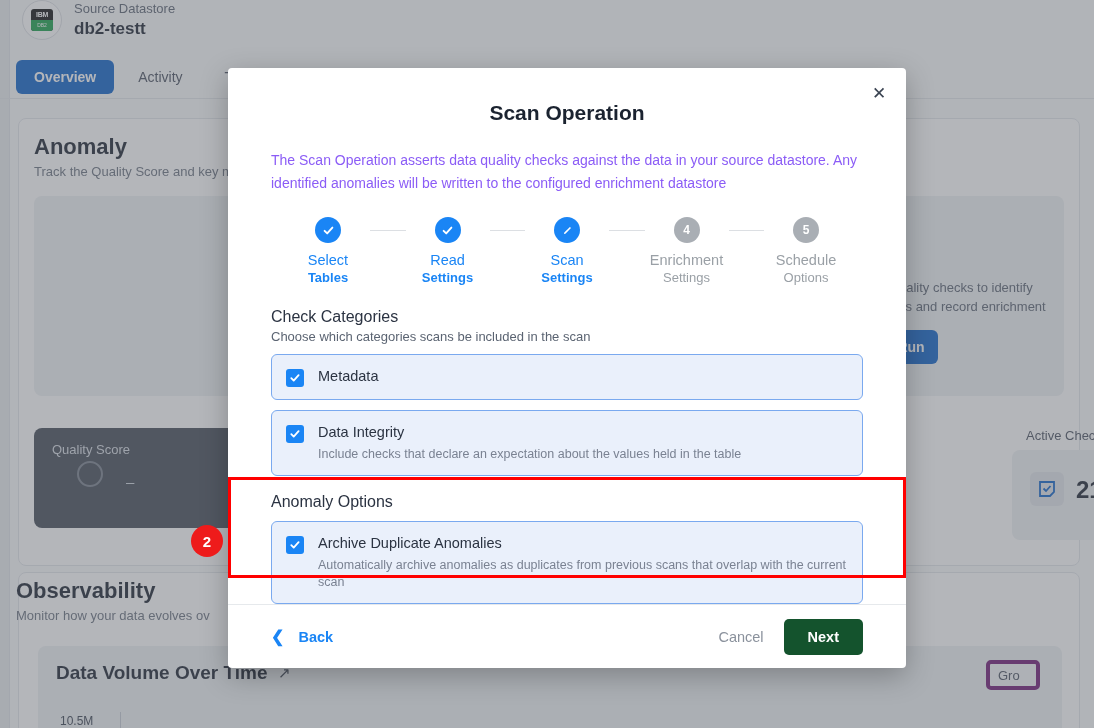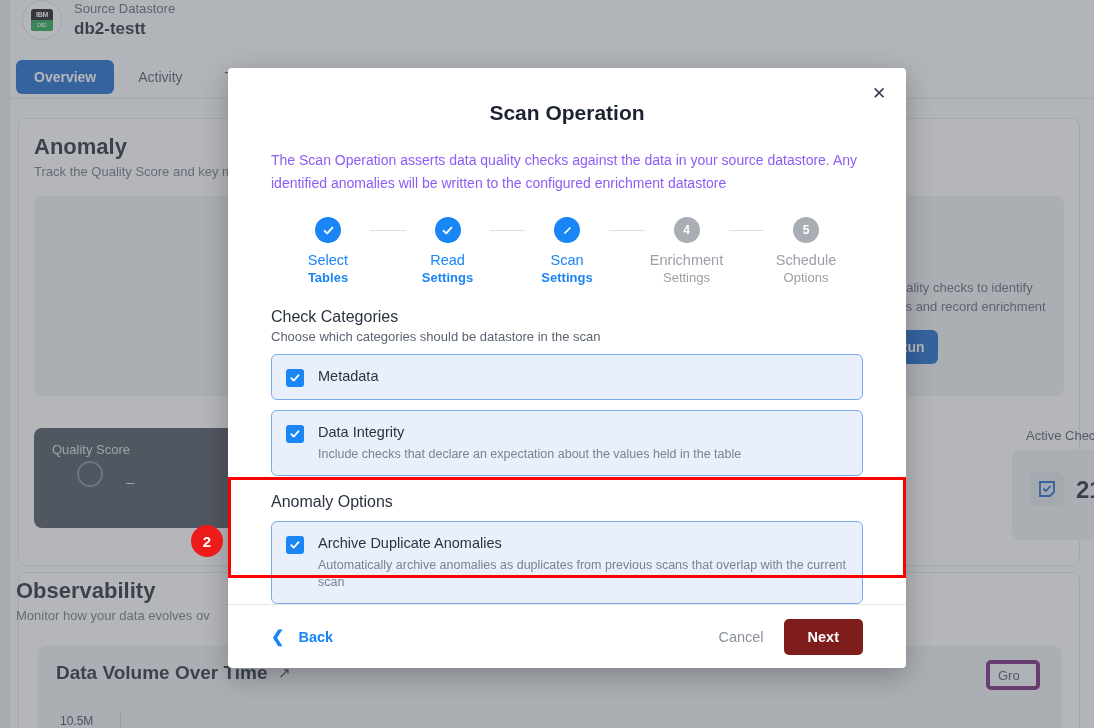--- a/index.html
+++ b/index.html
@@ -189,21 +189,21 @@
   
   #modal-foot {
     border-top: 1px solid #e6e9ec; padding: 0 43px;
     height: 67px; display: flex; align-items: center; justify-content: space-between;
   }
   #back-btn { display: flex; align-items: center; gap: 14px; color: #1a85f5; font-size: 14.5px; font-weight: 600; }
   #back-chev { font-size: 16px; font-weight: 700; }
   .foot-right { display: flex; align-items: center; gap: 20px; }
   #cancel-btn { color: #8a919c; font-size: 14.5px; }
   #next-btn {
-    background: #7f1d1d; color: #fff; font-size: 14.5px; font-weight: 600;
+    background: #14532d; color: #fff; font-size: 14.5px; font-weight: 600;
     border-radius: 5px; padding: 10px 24px;
   }
 </style>
 </head>
 <body>
 
 <div id="root">
 
   <div id="backdrop-page">
     <div class="bg-railleft"></div>
@@ -353,21 +353,21 @@
         <div class="step-l1">Schedule</div>
         <div class="step-l2">Options</div>
       </div>
 
     </div>
 
     <div id="modal-body">
 
       <div>
         <div class="sec-h">Check Categories</div>
-        <div class="sec-d">Choose which categories should be datastore in the scan</div>
+        <div class="sec-d">Choose which categories scans be included in the scan</div>
 
         <div class="opt">
           <div class="cbox">
             <svg width="12" height="12" viewBox="0 0 12 12" fill="none">
               <path d="M2.3 6.2l2.4 2.4 4.9-5.4" stroke="#fff" stroke-width="1.8" stroke-linecap="round" stroke-linejoin="round"></path>
             </svg>
           </div>
           <div>
             <div class="opt-t">Metadata</div>
           </div>

